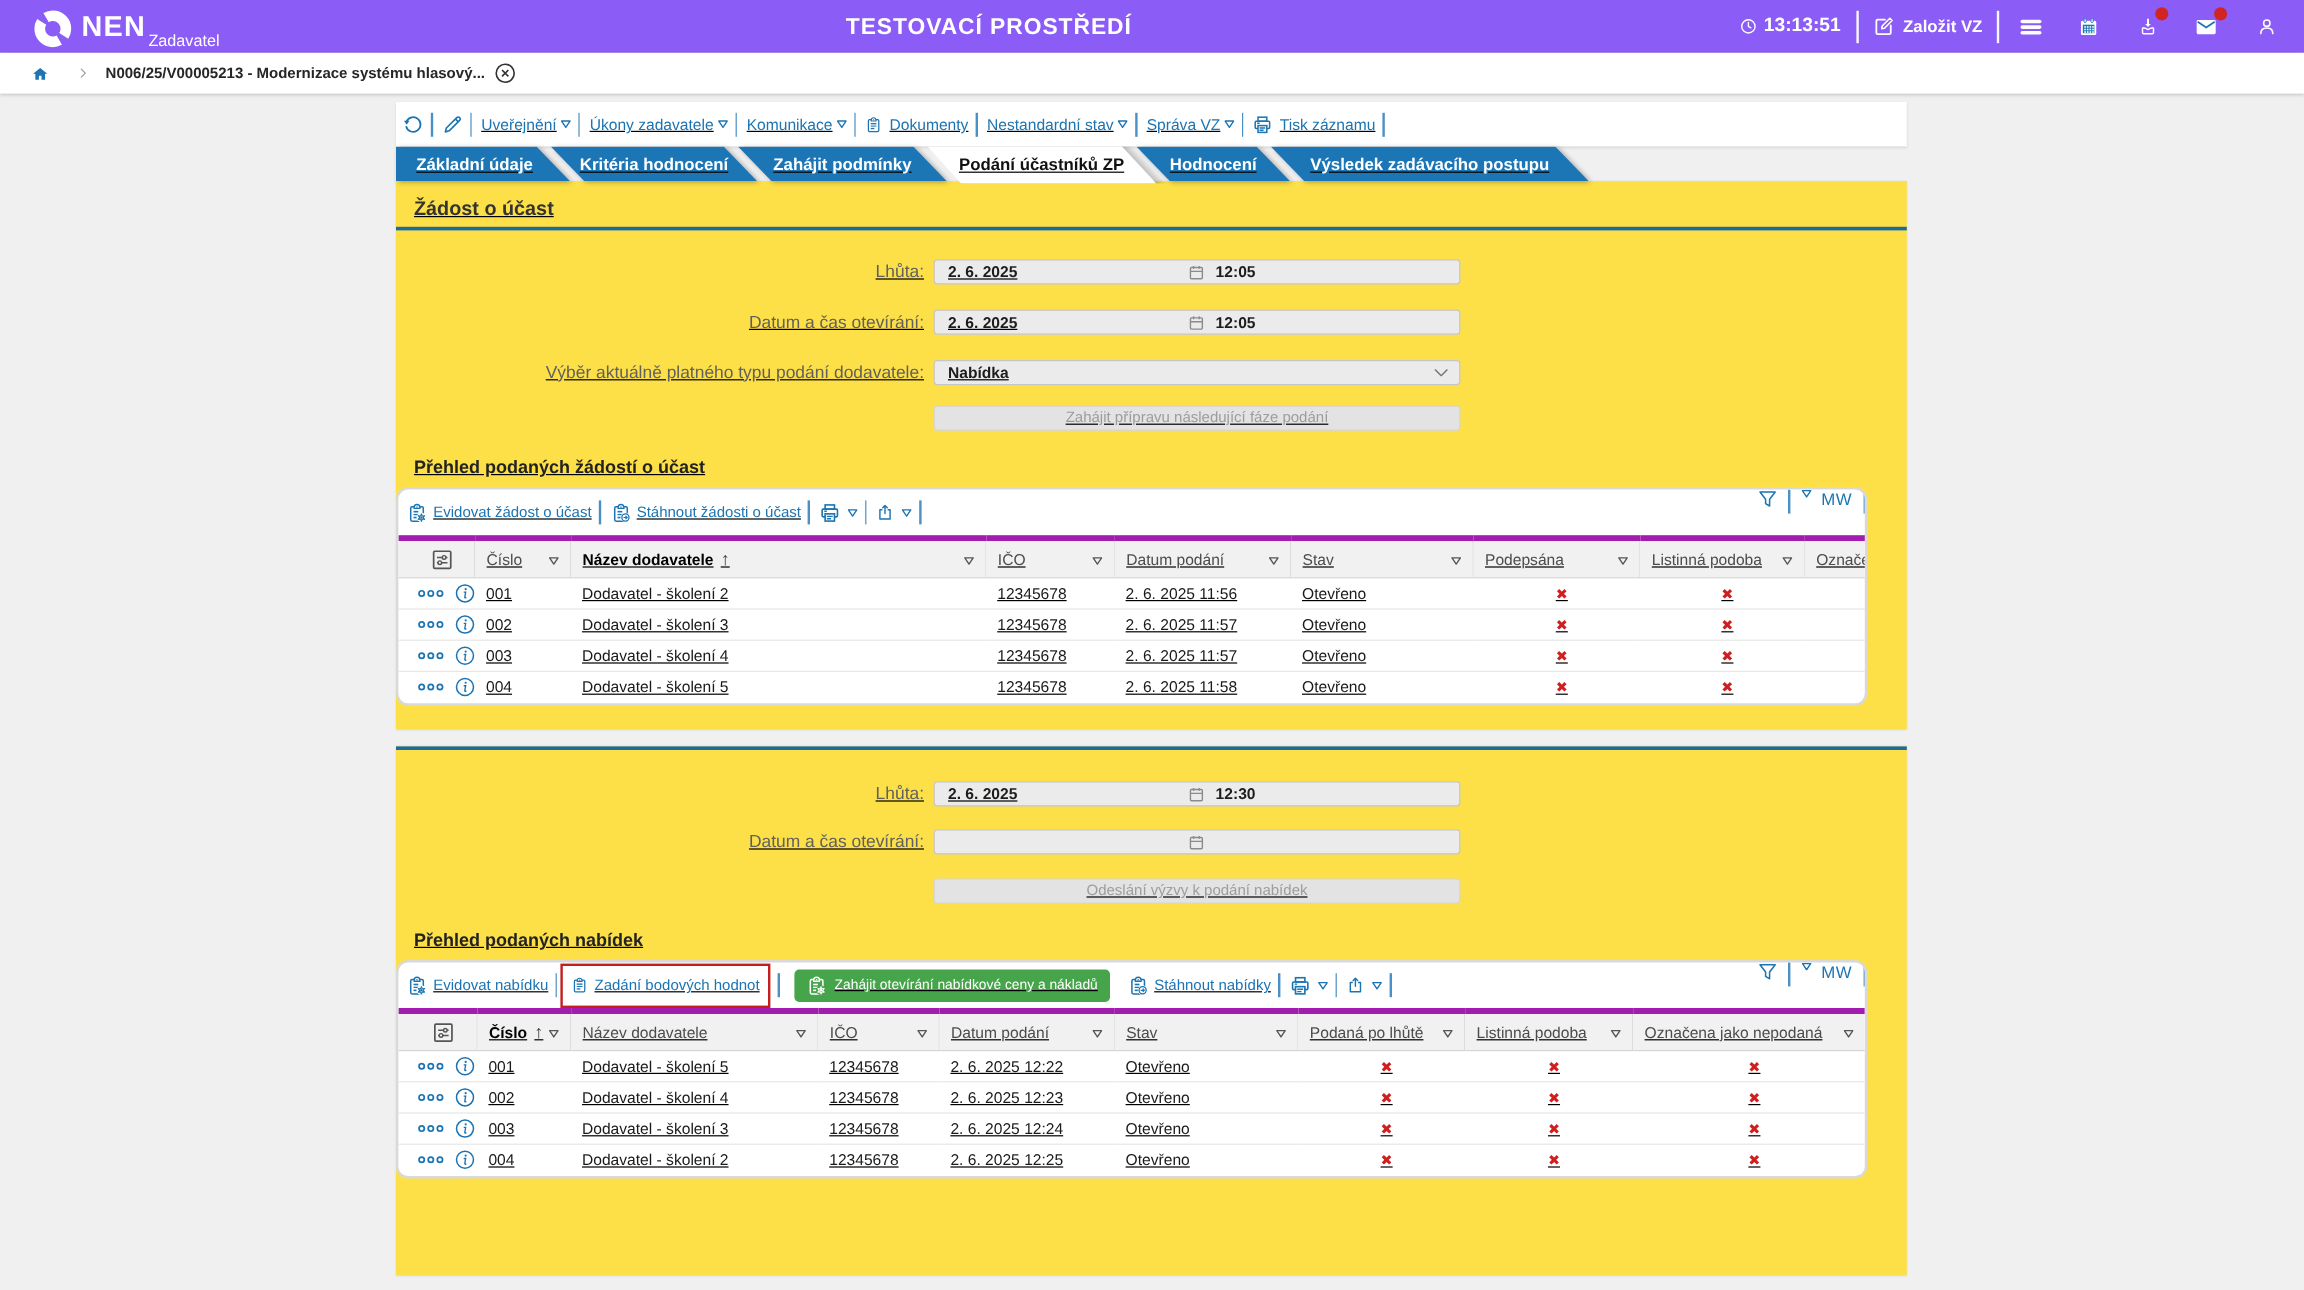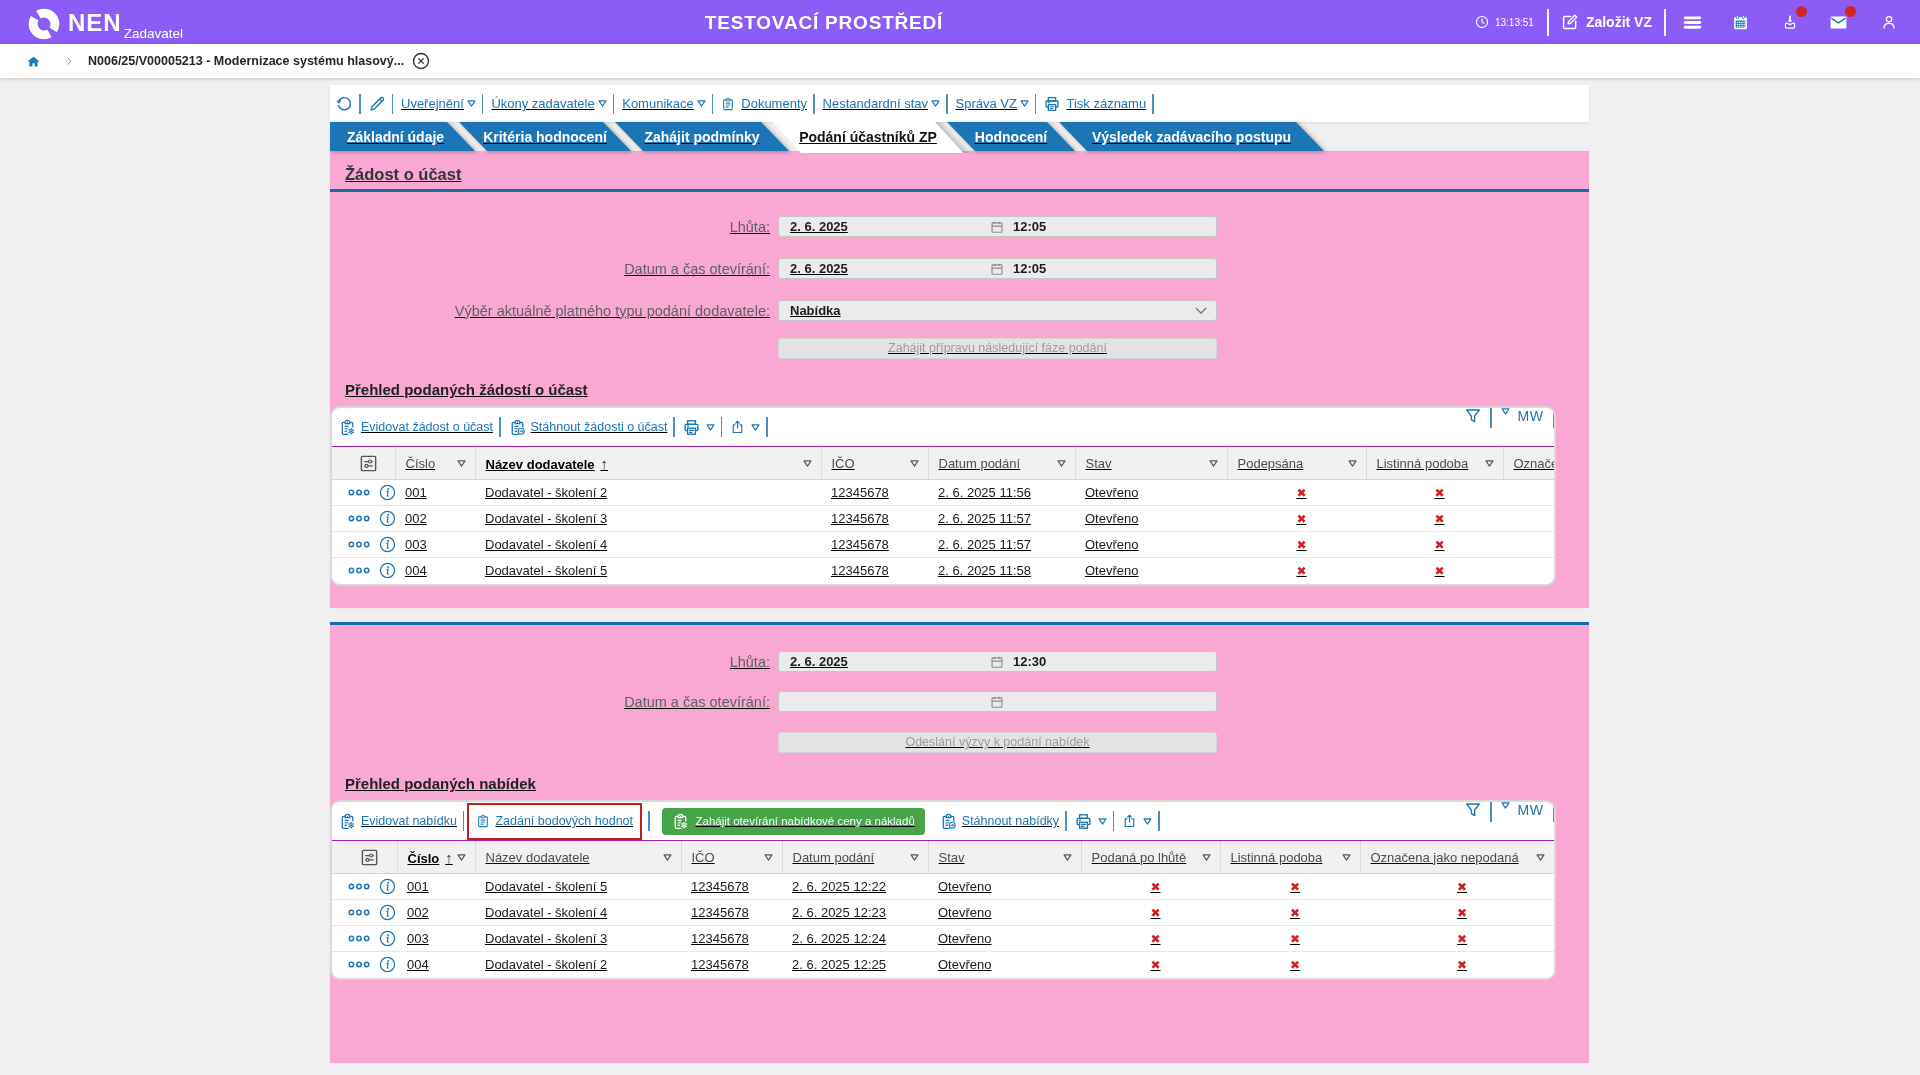--- a/index.html
+++ b/index.html
@@ -20,21 +20,21 @@
   .logo-swirl { width:34px; height:34px; margin-top:3px; }
   .logo-text { font-size:24px; font-weight:700; letter-spacing:1px; margin-left:7px; line-height:26px; margin-top:6px;}
   .logo-sub { font-size:13.5px; font-weight:400; margin-top:22px; margin-left:2px; }
   .app-title {
     position:absolute; left:824px; top:0; height:44px; line-height:46px;
     transform:translateX(-50%);
     font-size:19px; font-weight:700; letter-spacing:.8px; white-space:nowrap;
   }
   .appbar-right { position:absolute; right:0; top:0; height:44px; display:flex; align-items:center; }
   .appbar-right .vdiv { width:2px; height:27px; background:#fff; opacity:.95; }
-  .clock-time { font-size:10px; font-weight:400; margin-left:6px; }
+  .clock-time { font-size:16px; font-weight:700; margin-left:6px; }
   .founder-label { font-size:14px; font-weight:700; margin-left:7px; }
   .ibtn { position:relative; display:flex; align-items:center; justify-content:center; }
   .badge-dot { position:absolute; width:11px; height:11px; border-radius:50%; background:#d32424; top:-7px; right:-8px; }
 
   
   .breadcrumb {
     height: 34px; background:#fff; display:flex; align-items:center;
     box-shadow: 0 1px 3px rgba(0,0,0,.18); position:relative; z-index:5;
   }
   .crumb-home { margin-left:27px; }
@@ -82,21 +82,21 @@
     background: linear-gradient(to right, rgba(0,0,0,.20), rgba(0,0,0,0));
   }
   .tabs div.tab:nth-of-type(1){ width:145px; z-index:6; }
   .tabs div.tab:nth-of-type(2){ width:172px; z-index:5; }
   .tabs div.tab:nth-of-type(3){ width:174px; z-index:4; }
   .tabs div.tab:nth-of-type(4){ width:190px; z-index:3; }
   .tabs div.tab:nth-of-type(5){ width:128px; z-index:2; }
   .tabs div.tab:nth-of-type(6){ width:265px; z-index:1; }
 
   
-  .panel { background:#f9a8d4; box-shadow:0 0 2px rgba(0,0,0,.08); position:relative; z-index:1; }
+  .panel { background:#fde047; box-shadow:0 0 2px rgba(0,0,0,.08); position:relative; z-index:1; }
   .panel1 { height:457px; }
   .panel-gap { height:14px; }
   .panel2 { height:441px; }
 
   .section-head {
     font-size:16.5px; font-weight:700; color:#333;
     padding:13px 0 5px 15px; line-height:20px;
   }
   .section-rule { height:3px; background:#1a6aa3; }
 
@@ -146,21 +146,21 @@
   .greenbtn {
     background:#46a44a; color:#fff; border-radius:4px; height:27px;
     display:flex; align-items:center; gap:7px; padding:0 10px; margin-left:4px;
     font-size:11.5px; cursor:pointer;
   }
 
   table.grid { border-collapse:collapse; table-layout:fixed; width:1391px; }
   table.grid thead th {
     background:#f1f1f1; height:33px; font-weight:400; font-size:13px; color:#4c4c4c;
     text-align:left; padding:0 0 0 10px; position:relative;
-    border-top:1px solid #a21caf; border-bottom:1px solid #d5d5d5;
+    border-top:5px solid #a21caf; border-bottom:1px solid #d5d5d5;
   }
   table.grid thead th + th { border-left:1px solid #dcdcdc; }
   table.grid thead th .flt { position:absolute; right:9px; top:13px; }
   table.grid thead th.sorted .htxt { font-weight:700; color:#000; }
   .sort-arrow { font-weight:400; color:#333; font-size:15px; margin-left:6px; }
   table.grid td { height:26px; font-size:13px; color:#1a1a1a; padding:0 0 0 10px; }
   table.grid tbody tr + tr td { border-top:1px solid #e7e7e7; }
   td.xcell, th.center { text-align:center; padding:0; }
   .xmark { color:#cf1f1f; font-weight:400; font-size:12px; font-family:"DejaVu Sans", sans-serif; }
   .rowicons { display:flex; align-items:center; gap:9px; padding-left:6px; }

